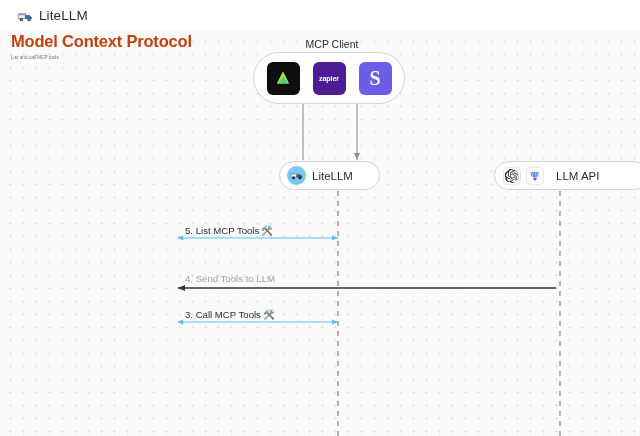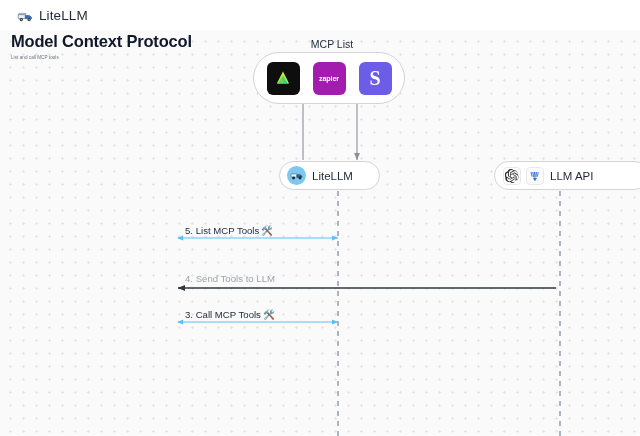--- a/index.html
+++ b/index.html
@@ -53,21 +53,21 @@
   
   .title-block {
     position: absolute;
     left: 11px;
     top: 31px;
     z-index: 20;
   }
   .page-title {
     font-size: 16.5px;
     font-weight: bold;
-    color: #0f172a;
+    color: #c2410c;
     letter-spacing: -.2px;
     line-height: 20px;
   }
   .page-subtitle {
     font-size: 4.6px;
     color: #6b7280;
     margin-top: 3px;
     line-height: 7px;
     letter-spacing: .05px;
   }
@@ -127,21 +127,21 @@
     width: 33px;
     height: 33px;
     border-radius: 6px;
     display: flex;
     align-items: center;
     justify-content: center;
     overflow: hidden;
     flex: none;
   }
   .tool-supabase { background: #0e0e0e; }
-  .tool-zapier   { background: #a21caf; }
+  .tool-zapier   { background: #4c1d95; }
   .tool-slack    { background: #6c5ce7; }
   .zapier-text {
     color: #ffffff;
     font-size: 7.2px;
     font-weight: bold;
     letter-spacing: -.15px;
   }
   .slack-s {
     color: #ffffff;
     font-size: 20px;
@@ -197,21 +197,21 @@
     display: flex;
     align-items: center;
     justify-content: center;
     flex: none;
     background: #ffffff;
   }
   .prov-icon.boxed { border: 1px solid #e9e9ec; background: #fcfcfd; }
   .llmapi-text {
     font-size: 11.5px;
     color: #1f2937;
-    margin-left: 1px;
+    margin-left: 7px;
   }
 
   
   .client-card {
     left: 34px;
     top: 190px;
     width: 144px;
     height: 130px;
     border-radius: 16px;
     background: #ffffff;
@@ -302,21 +302,21 @@
       <line x1="338" y1="161" x2="338" y2="406" stroke="#9ca3af" stroke-width="1.6" stroke-dasharray="5 5"></line>
       <line x1="560" y1="161" x2="560" y2="406" stroke="#9ca3af" stroke-width="1.6" stroke-dasharray="5 5"></line>
 
       <line x1="178" y1="208" x2="338" y2="208" stroke="#5bc0f8" stroke-width="1.2" marker-start="url(#ah-blue-rev)" marker-end="url(#ah-blue)"></line>
 
       <line x1="556" y1="258" x2="178" y2="258" stroke="#31373f" stroke-width="1.3" marker-end="url(#ah-dark)"></line>
 
       <line x1="178" y1="292" x2="338" y2="292" stroke="#5bc0f8" stroke-width="1.2" marker-start="url(#ah-blue-rev)" marker-end="url(#ah-blue)"></line>
     </svg>
 
-    <div class="mcp-label">MCP List</div>
+    <div class="mcp-label">MCP Client</div>
 
     <div class="node mcp-box">
 
       <div class="tool-icon tool-supabase">
         <svg width="18" height="18" viewBox="0 0 18 18">
           <path d="M9 2.6 L15.1 14.6 L2.9 14.6 Z" fill="#bff23a"></path>
           <path d="M9 6.2 L14 14.6 L4 14.6 Z" fill="#3ecf8e"></path>
           <path d="M9 2.6 L9 14.6 L2.9 14.6 Z" fill="#9fe01f" opacity="0.35"></path>
         </svg>
       </div>

